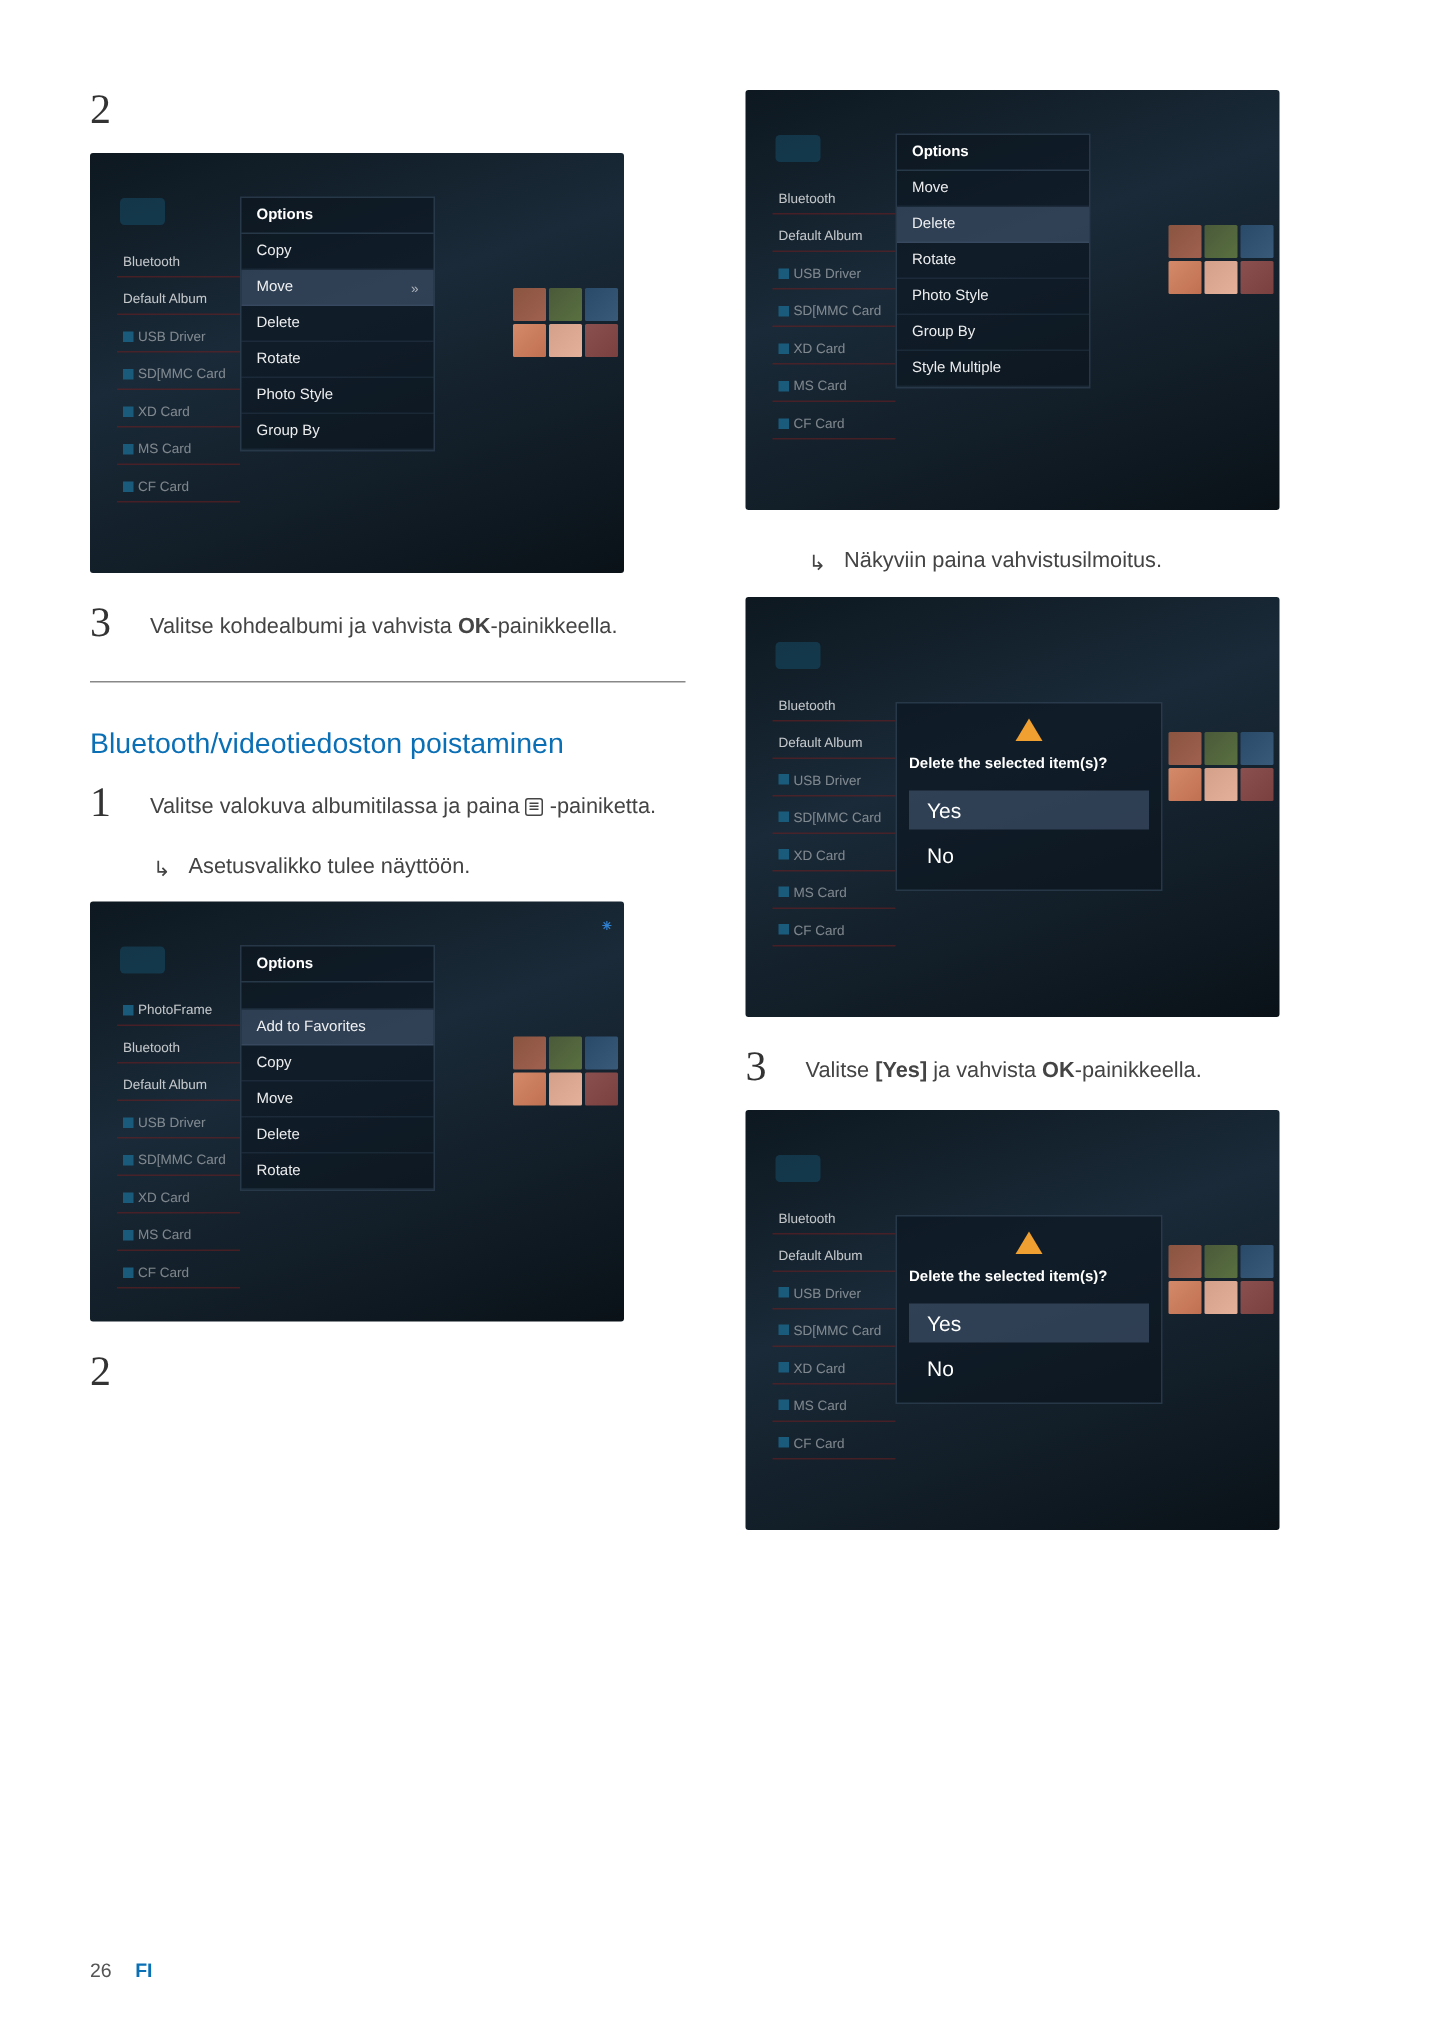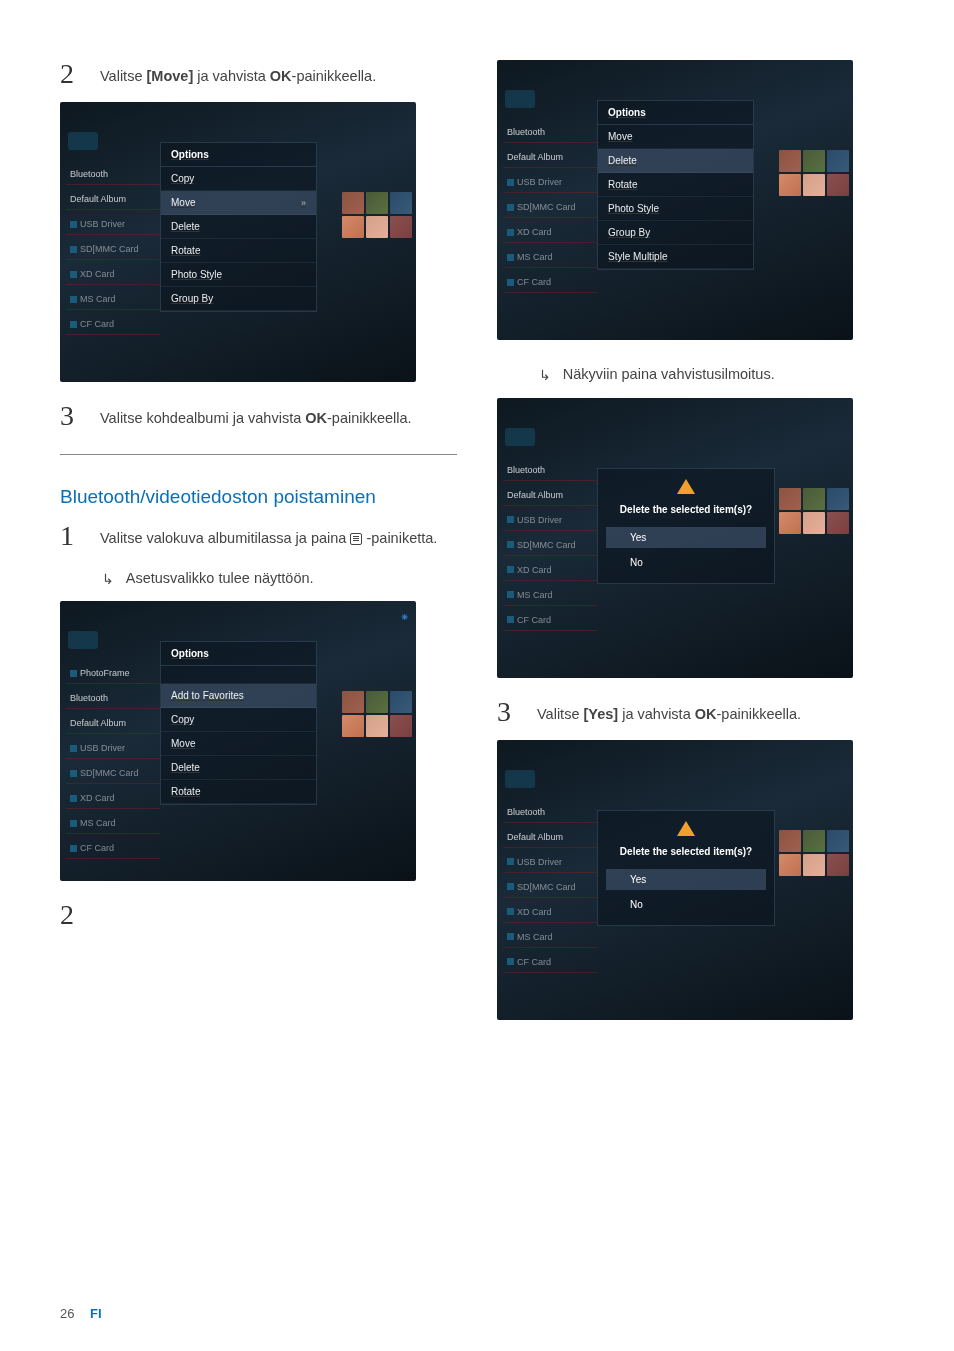--- a/index.html
+++ b/index.html
@@ -72,21 +72,21 @@
       height: 280px;
       background: linear-gradient(160deg, #0d1820 0%, #1a2a38 40%, #0a1218 100%);
       border-radius: 2px;
       position: relative;
       margin-bottom: 20px;
       display: flex;
       overflow: hidden;
     }
     .ss-sidebar {
       width: 100px;
-      padding: 30px 0 0 6px;
+      padding: 30px 0 0 18px;
       display: flex;
       flex-direction: column;
       gap: 4px;
     }
     .ss-top-icon {
       width: 30px;
       height: 18px;
       background: #1a6080;
       opacity: 0.4;
       border-radius: 3px;
@@ -108,28 +108,27 @@
       color: rgba(255,255,255,0.75);
     }
     .ss-side-icon {
       width: 7px;
       height: 7px;
       display: inline-block;
     }
     .ss-side-icon.blue { background: #1a5a7a; }
     .ss-side-icon.folder { background: #1a5a7a; }
     .ss-menu {
-      width: 157px;
-      margin-top: 40px;
+      width: 130px;
+      margin-top: 29px;
       background: rgba(10,20,30,0.6);
       border: 1px solid rgba(100,130,160,0.3);
       align-self: flex-start;
       display: flex;
       flex-direction: column;
-      text-decoration: underline;
     }
     .ss-menu-header {
       font-size: 10px;
       color: #fff;
       padding: 6px 10px;
       border-bottom: 1px solid rgba(100,130,160,0.3);
       font-weight: bold;
     }
     .ss-menu-item {
       font-size: 10px;
@@ -191,28 +190,27 @@
       width: 0;
       height: 0;
       border-left: 9px solid transparent;
       border-right: 9px solid transparent;
       border-bottom: 15px solid #f0a030;
       position: relative;
     }
     .ss-dialog .prompt {
       font-size: 10px;
       color: #fff;
-      text-align: center;
       padding: 4px 8px 10px 8px;
       font-weight: bold;
     }
     .ss-dialog .dialog-opt {
-      font-size: 10px;
+      font-size: 14px;
       color: #fff;
-      padding: 5px 24px;
+      padding: 5px 12px;
       margin: 2px 8px;
     }
     .ss-dialog .dialog-opt.sel {
       background: rgba(80,100,130,0.5);
     }
     .bt-icon {
       position: absolute;
       top: 6px;
       right: 8px;
       color: #3080d0;
@@ -252,23 +250,20 @@
   </style>
 </head>
 <body>
 
 <div class="page">
 
   <div class="column">
 
     <div class="step-block">
       <div class="step-num">2</div>
-      <div class="step-text">
-        <span>Valitse </span><b>[Move]</b><span> ja vahvista </span><b>OK</b><span>-painikkeella.</span>
-      </div>
     </div>
 
     <div class="screenshot">
       <div class="ss-sidebar">
         <div class="ss-top-icon"></div>
         <div class="ss-side-item sel">
             <span>Bluetooth</span>
           </div>
         <div class="ss-side-item sel">
             <span>Default Album</span>

